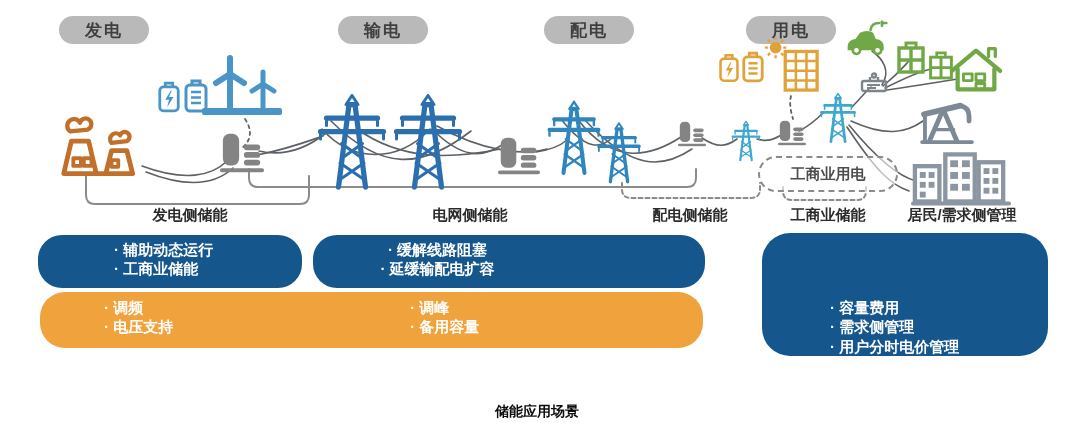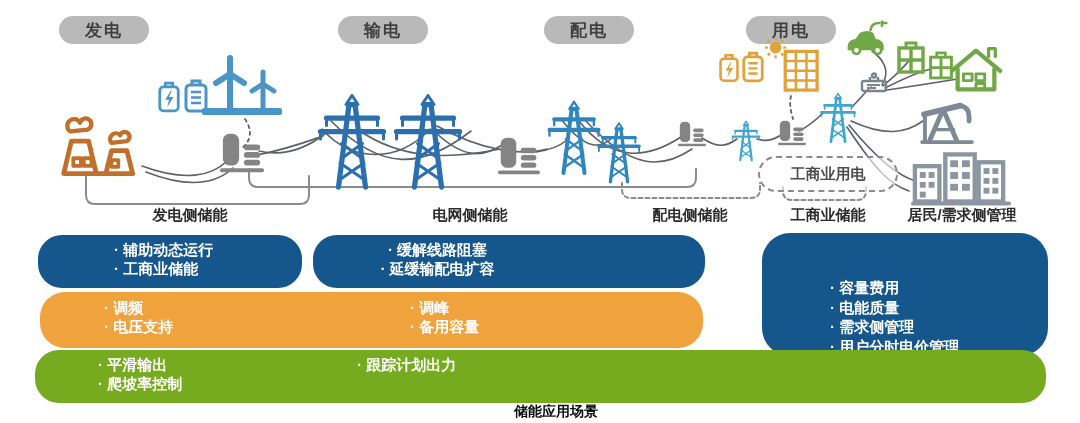--- a/index.html
+++ b/index.html
@@ -41,21 +41,21 @@
   #box-user{left:762px;top:233px;width:286px;height:114px;border-radius:28px;padding-top:9px;align-items:flex-end;}
   #box-user .col{padding-left:68px;}
   #box-user .line{line-height:19.5px;}
   #box-ancillary{left:40px;top:292px;width:663px;height:50px;border-radius:25px;padding-top:6px;gap:48px;}
   #box-ancillary .col1{padding-left:64px;width:258px;}
   #box-renewable{left:35px;top:350px;width:1011px;height:48px;border-radius:24px;padding-top:5px;}
   #box-renewable .col1{padding-left:63px;width:259px;}
   
   .caption{
     position:absolute;left:537px;top:403px;transform:translateX(-50%);
-    font-size:14px;font-weight:bold;color:#0d0d0d;white-space:nowrap;margin-left:19px;
+    font-size:14px;font-weight:bold;color:#0d0d0d;white-space:nowrap;
   }
   .icon{position:absolute;}
   .icon svg{display:block;width:100%;height:100%;}
   #wires{position:absolute;left:0;top:0;pointer-events:none;}
 </style>
 </head>
 <body>
 
 <div id="canvas">
 
@@ -397,42 +397,32 @@
   <div id="box-grid" class="box box-navy">
     <div class="col col1">
       <div class="line">· 缓解线路阻塞</div>
       <div class="line">· 延缓输配电扩容</div>
     </div>
   </div>
 
   <div id="box-user" class="box box-navy">
     <div class="col">
       <div class="line">· 容量费用</div>
-      <div class="line">· 电能质量</div>
       <div class="line">· 需求侧管理</div>
       <div class="line">· 用户分时电价管理</div>
     </div>
   </div>
 
   <div id="box-ancillary" class="box box-orange">
     <div class="col col1">
       <div class="line">· 调频</div>
       <div class="line">· 电压支持</div>
     </div>
     <div class="col col2">
       <div class="line">· 调峰</div>
       <div class="line">· 备用容量</div>
     </div>
   </div>
 
-  <div id="box-renewable" class="box box-green">
-    <div class="col col1">
-      <div class="line">· 平滑输出</div>
-      <div class="line">· 爬坡率控制</div>
-    </div>
-    <div class="col col2">
-      <div class="line">· 跟踪计划出力</div>
-    </div>
-  </div>
 
   <div class="caption">储能应用场景</div>
 
 </div>
 
 </body></html>

